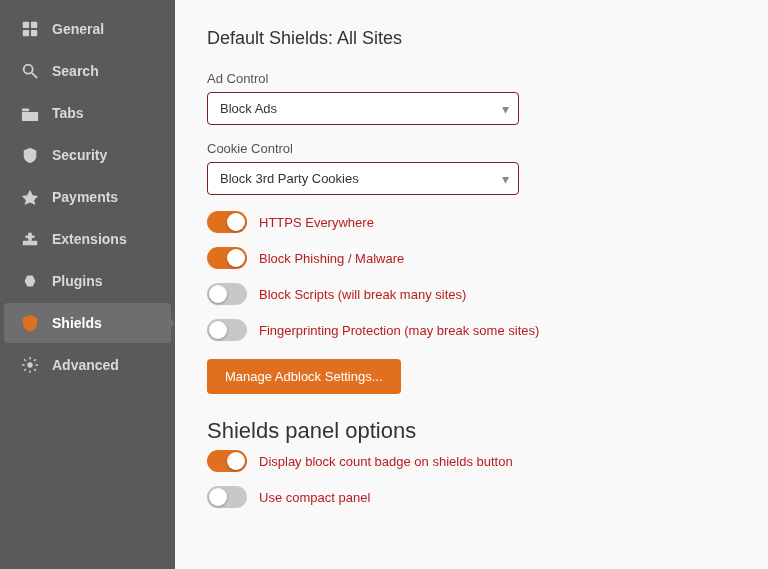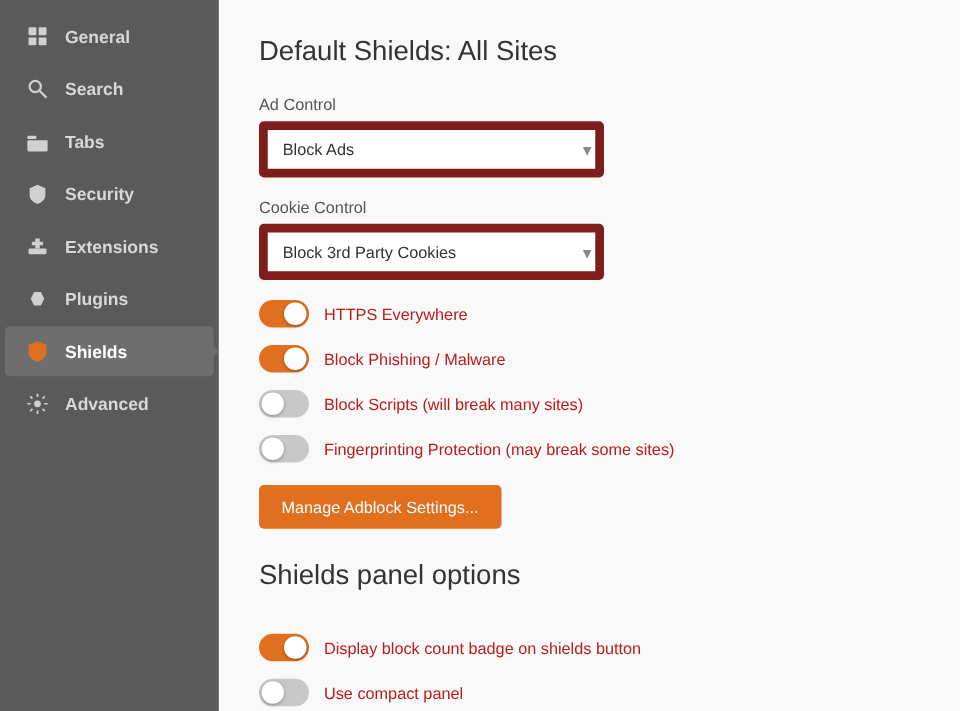--- a/index.html
+++ b/index.html
@@ -56,48 +56,48 @@
 
     
     .main-content {
       flex: 1;
       background: #f9f9f9;
       padding: 28px 32px;
       overflow-y: auto;
     }
 
     .page-title {
-      font-size: 22px;
+      font-size: 18px;
       font-weight: 400;
       color: #333;
       margin-bottom: 22px;
     }
 
     .section-label {
       font-size: 13px;
       color: #555;
       margin-bottom: 6px;
     }
 
     .select-wrapper {
       position: relative;
       display: inline-block;
       margin-bottom: 16px;
     }
     .select-wrapper select {
       appearance: none;
       -webkit-appearance: none;
       background: white;
-      border: 7px solid #7f1d1d;
+      border: 1px solid #7f1d1d;
       border-radius: 4px;
       padding: 8px 36px 8px 12px;
       font-size: 13px;
       color: #333;
       cursor: pointer;
-      width: 276px;
+      width: 312px;
       outline: none;
     }
     .select-arrow {
       position: absolute;
       right: 10px;
       top: 50%;
       transform: translateY(-50%);
       pointer-events: none;
       color: #888;
       font-size: 14px;
@@ -147,21 +147,21 @@
       font-size: 13px;
       cursor: pointer;
       margin-top: 4px;
       margin-bottom: 24px;
     }
 
     .shields-panel-title {
       font-size: 22px;
       font-weight: 400;
       color: #333;
-      margin-bottom: 34px;
+      margin-bottom: 6px;
     }
   </style>
 </head>
 <body>
 
 <nav class="sidebar">
 
   <div class="sidebar-item">
     <span class="sidebar-icon">
       <svg viewBox="0 0 20 20" fill="#d0d0d0">
@@ -197,20 +197,28 @@
   <div class="sidebar-item">
     <span class="sidebar-icon">
       <svg viewBox="0 0 20 20" fill="#d0d0d0">
           <path d="M10 2L3 5v6c0 4 3 6.5 7 8 4-1.5 7-4 7-8V5L10 2z"></path>
         </svg>
     </span>
     <span>Security</span>
   </div>
 
 
+  <div class="sidebar-item">
+    <span class="sidebar-icon">
+      <svg viewBox="0 0 20 20" fill="#d0d0d0">
+          <polygon points="10,2 13,8 19,9 14.5,13.5 16,19 10,16 4,19 5.5,13.5 1,9 7,8"></polygon>
+        </svg>
+    </span>
+    <span>Payments</span>
+  </div>
 
   <div class="sidebar-item">
     <span class="sidebar-icon">
       <svg viewBox="0 0 20 20" fill="#d0d0d0">
           <path d="M8 3h4v3h3v3h-3v3H8v-3H5V6h3V3z"></path>
           <rect x="2" y="12" width="16" height="5" rx="1"></rect>
         </svg>
     </span>
     <span>Extensions</span>
   </div>

